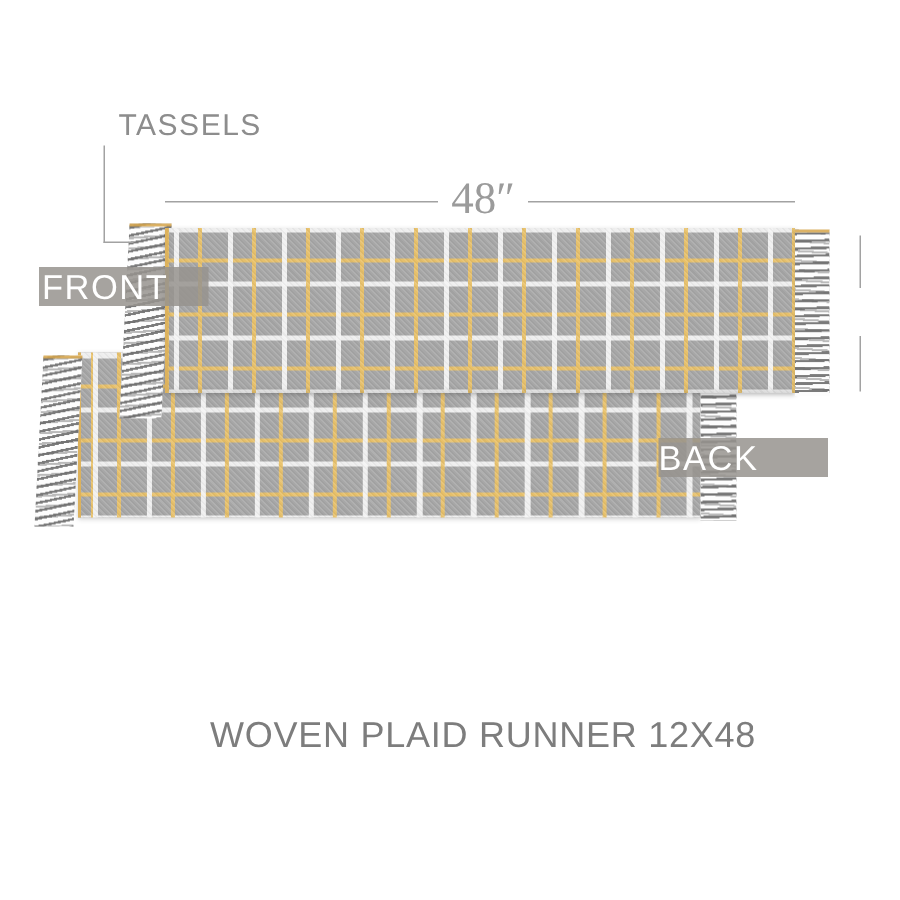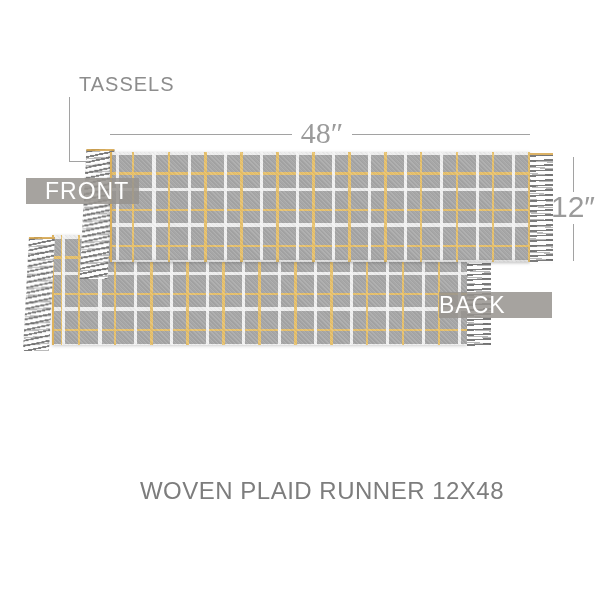--- a/index.html
+++ b/index.html
@@ -50,21 +50,21 @@
   .front-fringe-right{left:530px;top:153px;width:23px;height:109px;z-index:4;}
   .back-fringe-left{left:26px;top:237px;width:26px;height:112px;z-index:2;transform:skewX(-3deg);}
   .back-fringe-right{left:467px;top:237px;width:24px;height:108px;z-index:2;}
   
   .badge{
     position:absolute;width:113px;height:26px;z-index:6;
     background:rgba(150,147,142,0.85);
     color:#ffffff;font-size:23px;line-height:26px;letter-spacing:1px;
     font-weight:400;
   }
-  .badge-front{left:26px;top:178px;text-align:left;padding-left:19px;box-sizing:border-box;}
+  .badge-front{left:26px;top:178px;text-align:left;padding-left:2px;box-sizing:border-box;}
   .badge-back{left:439px;top:292px;text-align:left;padding-right:5px;box-sizing:border-box;}
   
   .anno-text{position:absolute;color:#989898;z-index:7;}
   .tassels-label{left:31px;top:73px;font-size:20px;letter-spacing:1px;color:#8d8d8d;margin-left:48px;}
   .dim-text{font-size:30px;color:#9b9b9b;text-align:center;}
   .dim-48-text{left:285px;top:116px;width:74px;font-family:Liberation Serif, serif;}
   .dim-12-text{left:549px;top:190px;width:48px;}
   .anno-line{position:absolute;background:#a2a2a2;z-index:7;}
   .ptr-v{left:69px;top:97px;width:1px;height:65px;}
   .ptr-h{left:69px;top:161px;width:20px;height:1px;}
@@ -100,18 +100,17 @@
 
   <div class="anno-text tassels-label">TASSELS</div>
   <div class="anno-line ptr-v"></div>
   <div class="anno-line ptr-h"></div>
 
   <div class="anno-line dim48-seg1"></div>
   <div class="anno-text dim-text dim-48-text">48″</div>
   <div class="anno-line dim48-seg2"></div>
 
   <div class="anno-line dim12-seg1"></div>
-  <div class="anno-text dim-text dim-12-text">12″</div>
   <div class="anno-line dim12-seg2"></div>
 
   <div class="title">WOVEN PLAID RUNNER 12X48</div>
 
 </div>
 
 </body></html>

